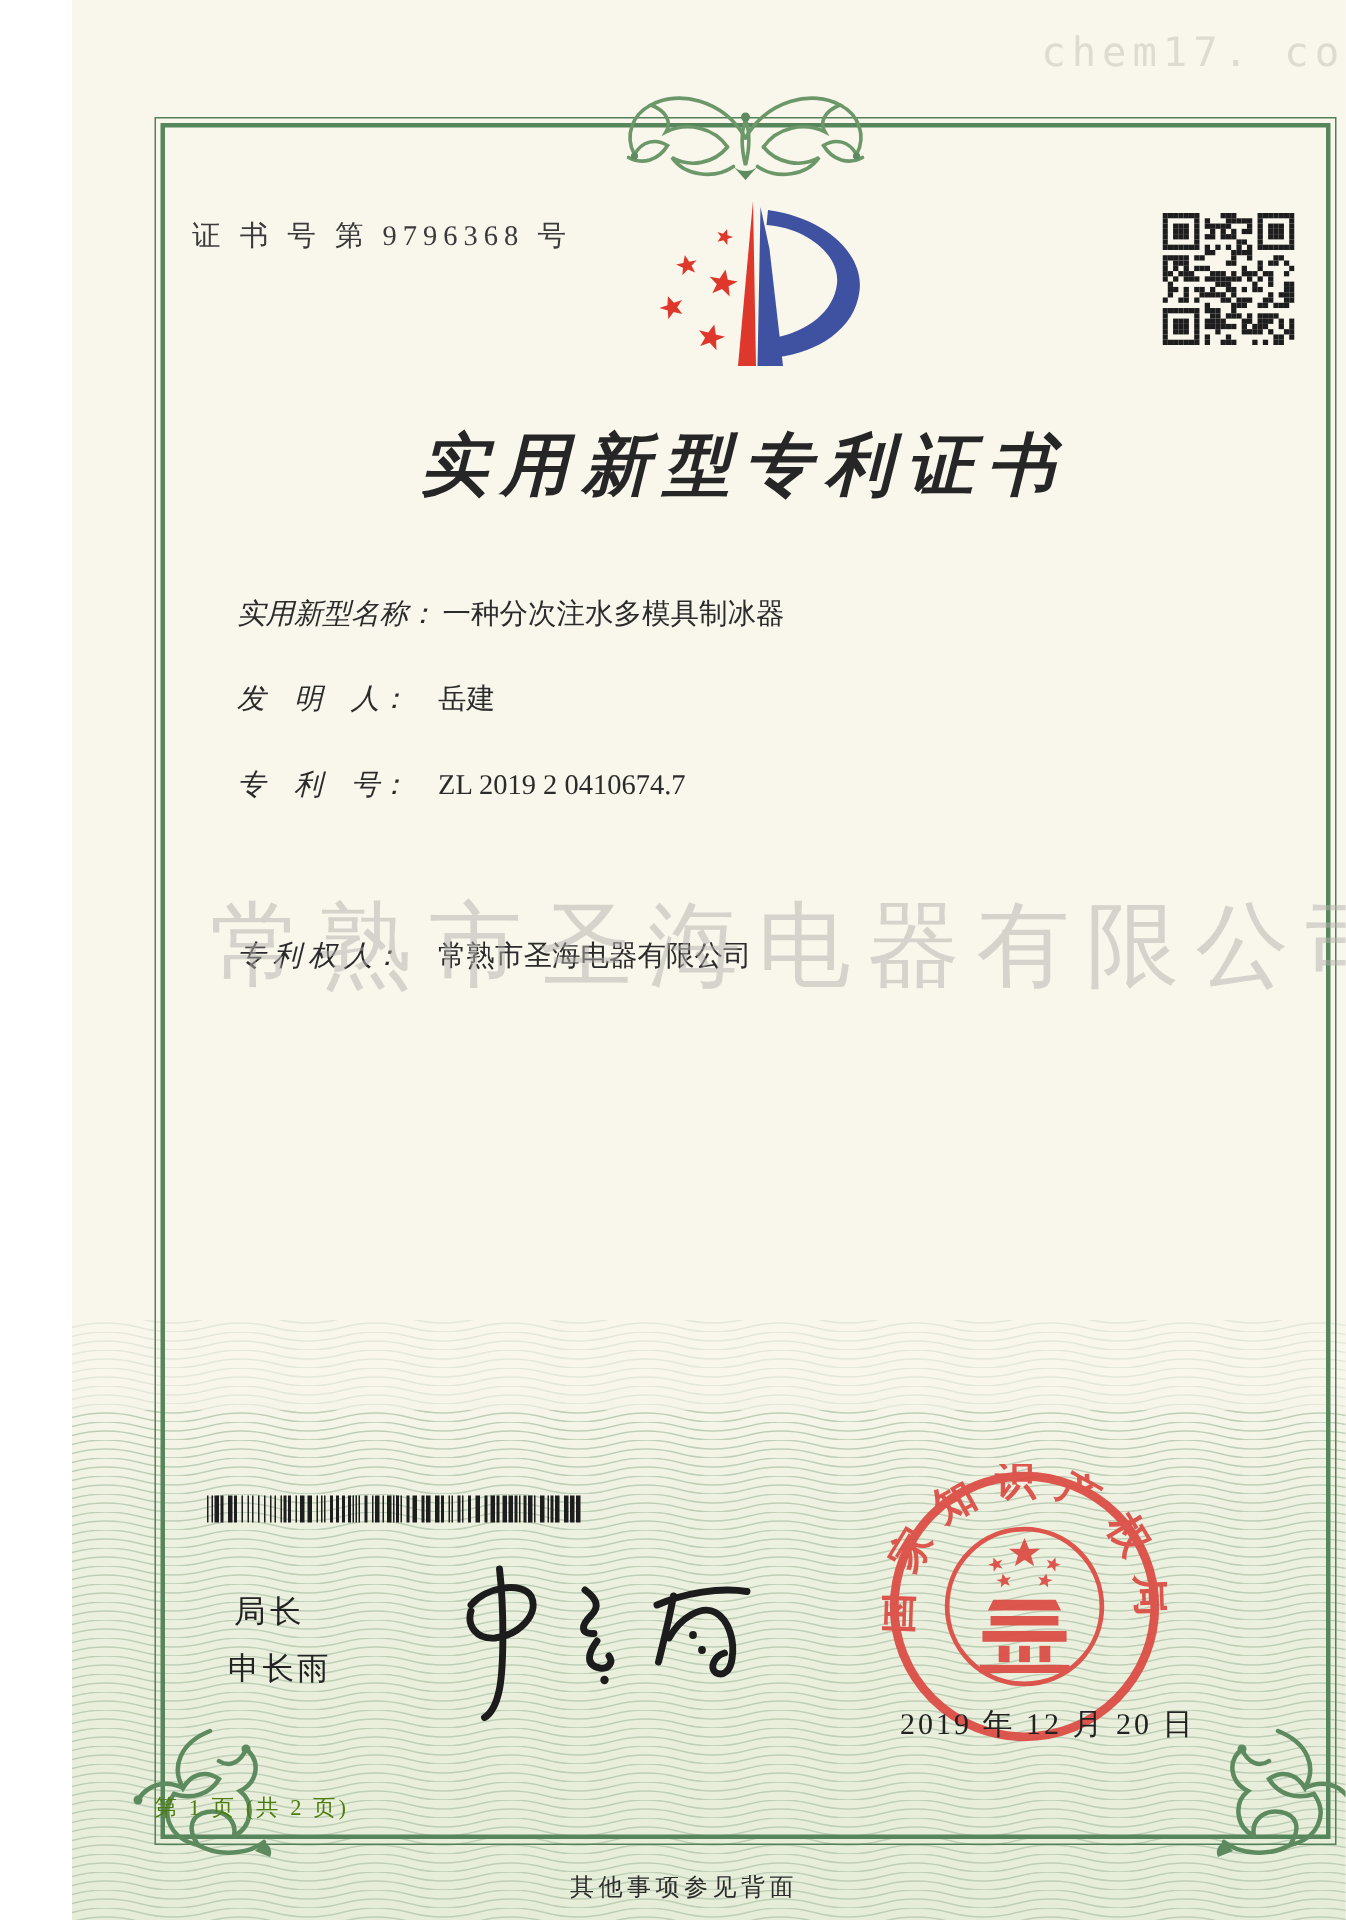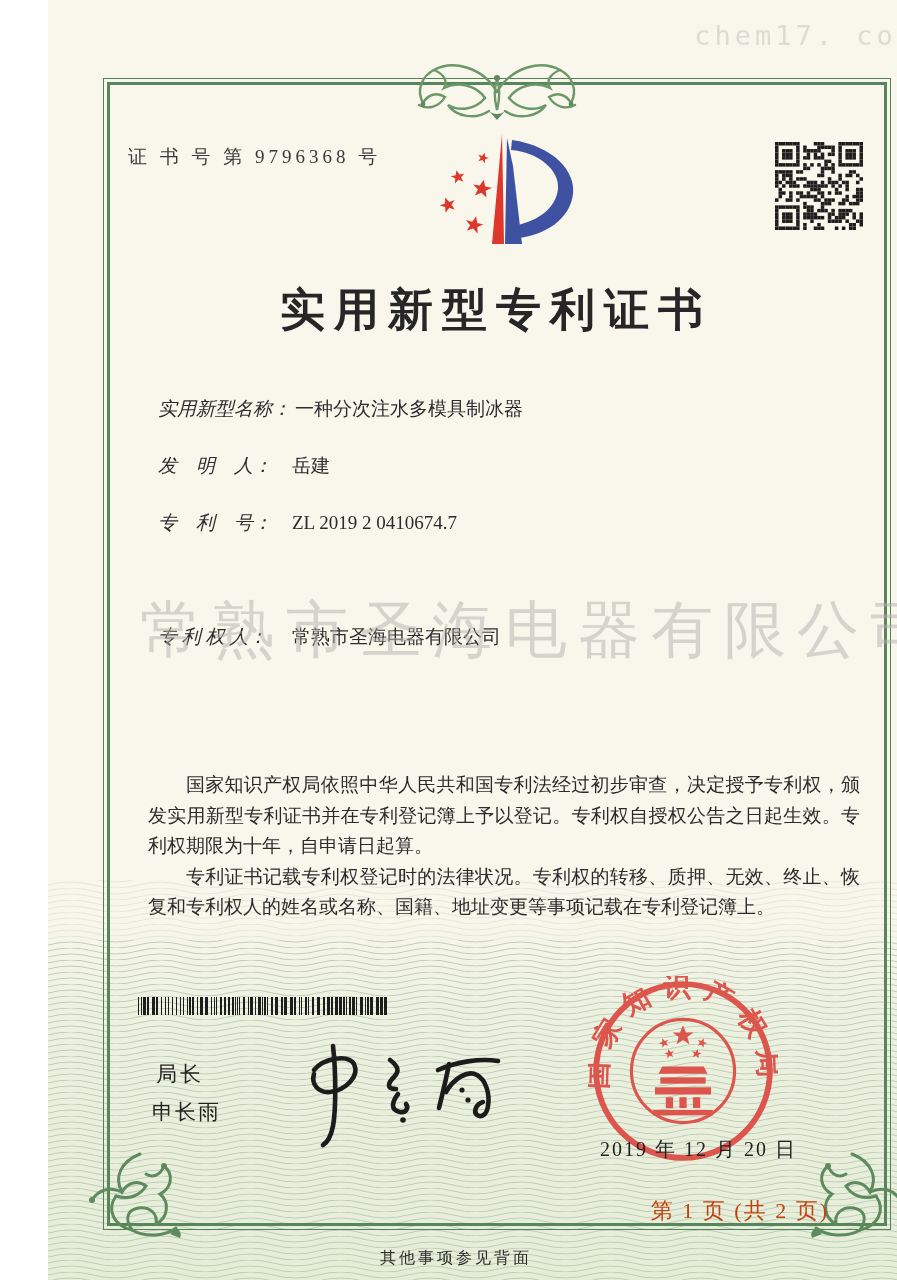--- a/index.html
+++ b/index.html
@@ -6,35 +6,35 @@
   body{width:897px;height:1280px;font-family:"Liberation Serif","DejaVu Serif",serif;}
   .page{position:relative;width:897px;height:1280px;background:#f9f6ec;overflow:hidden;margin-left:48px;}
   .bg-svg{position:absolute;inset:0;z-index:0;}
   .frame{position:absolute;left:55px;top:78px;width:786px;height:1150px;border:1px solid #528058;z-index:1;}
   .frame-inner{position:absolute;inset:3px;border:3px solid #57855c;}
   .abs{position:absolute;}
   .cert-no{left:80px;top:144px;font-size:19px;letter-spacing:4px;color:#3a3a3a;z-index:3;}
   .site-wm{right:28px;top:20px;font-size:27px;letter-spacing:4px;color:#dedbd2;z-index:6;font-family:"DejaVu Sans Mono",monospace;}
   .logo{left:338px;top:126px;width:210px;height:145px;z-index:3;}
   .qr{left:727px;top:142px;width:88px;height:88px;z-index:3;}
-  .title{left:55px;top:280px;width:786px;text-align:center;font-size:45px;font-weight:700;letter-spacing:9px;color:#262626;z-index:3;}
+  .title{left:55px;top:280px;width:786px;text-align:center;font-size:45px;font-weight:700;letter-spacing:9px;color:#262626;z-index:3;font-style:italic;}
   .row{left:110px;font-size:19px;color:#2b2b2b;white-space:nowrap;z-index:3;}
   .row .lab{display:inline-block;min-width:130px;font-style:italic;}
   .row .val{margin-left:4px;}
   .grant2{margin-left:52px;}
   .body-text{left:100px;top:770px;width:712px;font-size:19px;line-height:30.5px;color:#2b2b2b;text-align:justify;z-index:3;}
   .body-text p{margin:0;text-indent:2em;}
   .barcode{left:90px;top:997px;width:258px;height:18px;z-index:3;font-size:0;}
   .barcode span{display:inline-block;height:100%;background:#1d1d1d;vertical-align:top;}
   .sig-title{left:108px;top:1060px;font-size:21px;color:#222;z-index:3;letter-spacing:3px;}
   .sig-name{left:104px;top:1098px;font-size:21px;color:#222;z-index:3;letter-spacing:2px;}
   .sig-svg{left:238px;top:1014px;width:270px;height:145px;z-index:3;}
   .seal{left:540px;top:976px;width:190px;height:190px;z-index:4;opacity:.92;}
   .seal-date{left:552px;top:1136px;font-size:20px;letter-spacing:2px;color:#222;z-index:5;}
-  .page-no{left:55px;top:1196px;width:726px;text-align:right;font-size:22px;color:#c2410c;z-index:3;letter-spacing:2px;}
+  .page-no{left:55px;top:1196px;width:726px;text-align:left;font-size:15px;color:#4d7c0f;z-index:3;letter-spacing:2px;}
   .back-note{left:55px;top:1248px;width:706px;text-align:center;font-size:16px;color:#2b2b2b;z-index:3;letter-spacing:3px;}
   .company-wm{left:92px;top:588px;width:790px;font-size:62px;letter-spacing:11px;color:#b3b1ac;opacity:.5;white-space:nowrap;z-index:7;pointer-events:none;font-family:"Liberation Sans",sans-serif;}
   .ornament-top{left:342px;top:54px;width:214px;height:74px;z-index:2;}
   .ornament-bl{left:24px;top:1146px;width:112px;height:104px;z-index:2;}
   .ornament-br{left:760px;top:1146px;width:112px;height:104px;z-index:2;}
 </style>
 </head>
 <body>
 
 <div class="page">
@@ -452,24 +452,20 @@
   <div class="abs row" style="top:453px">
     <span class="lab">发　明　人：</span><span class="val">岳建</span>
   </div>
   <div class="abs row" style="top:510px">
     <span class="lab">专　利　号：</span><span class="val">ZL 2019 2 0410674.7</span>
   </div>
   <div class="abs row" style="top:624px">
     <span class="lab">专 利 权 人：</span><span class="val">常熟市圣海电器有限公司</span>
   </div>
 
-  <div class="abs body-text">
-    <p>国家知识产权局依照中华人民共和国专利法经过初步审查，决定授予专利权，颁发实用新型专利证书并在专利登记簿上予以登记。专利权自授权公告之日起生效。专利权期限为十年，自申请日起算。</p>
-    <p>专利证书记载专利权登记时的法律状况。专利权的转移、质押、无效、终止、恢复和专利权人的姓名或名称、国籍、地址变更等事项记载在专利登记簿上。</p>
-  </div>
 
   <div class="abs company-wm">常熟市圣海电器有限公司</div>
 
   <div id="barcode" class="abs barcode"><span style="width:1px;margin-right:2px"></span><span style="width:1px;margin-right:1px"></span><span style="width:3px;margin-right:1px"></span><span style="width:2px;margin-right:3px"></span><span style="width:3px;margin-right:1px"></span><span style="width:2px;margin-right:3px"></span><span style="width:1px;margin-right:3px"></span><span style="width:1px;margin-right:2px"></span><span style="width:1px;margin-right:3px"></span><span style="width:1px;margin-right:3px"></span><span style="width:1px;margin-right:3px"></span><span style="width:1px;margin-right:2px"></span><span style="width:1px;margin-right:3px"></span><span style="width:1px;margin-right:1px"></span><span style="width:2px;margin-right:1px"></span><span style="width:2px;margin-right:3px"></span><span style="width:1px;margin-right:2px"></span><span style="width:3px;margin-right:2px"></span><span style="width:3px;margin-right:3px"></span><span style="width:1px;margin-right:2px"></span><span style="width:1px;margin-right:1px"></span><span style="width:1px;margin-right:3px"></span><span style="width:2px;margin-right:2px"></span><span style="width:2px;margin-right:2px"></span><span style="width:2px;margin-right:2px"></span><span style="width:2px;margin-right:1px"></span><span style="width:1px;margin-right:1px"></span><span style="width:1px;margin-right:1px"></span><span style="width:1px;margin-right:3px"></span><span style="width:2px;margin-right:3px"></span><span style="width:1px;margin-right:1px"></span><span style="width:3px;margin-right:2px"></span><span style="width:1px;margin-right:2px"></span><span style="width:3px;margin-right:1px"></span><span style="width:1px;margin-right:1px"></span><span style="width:2px;margin-right:1px"></span><span style="width:1px;margin-right:3px"></span><span style="width:2px;margin-right:2px"></span><span style="width:3px;margin-right:3px"></span><span style="width:2px;margin-right:1px"></span><span style="width:3px;margin-right:3px"></span><span style="width:3px;margin-right:1px"></span><span style="width:2px;margin-right:3px"></span><span style="width:1px;margin-right:1px"></span><span style="width:1px;margin-right:3px"></span><span style="width:2px;margin-right:1px"></span><span style="width:1px;margin-right:3px"></span><span style="width:2px;margin-right:3px"></span><span style="width:3px;margin-right:3px"></span><span style="width:2px;margin-right:2px"></span><span style="width:3px;margin-right:1px"></span><span style="width:2px;margin-right:2px"></span><span style="width:3px;margin-right:1px"></span><span style="width:3px;margin-right:1px"></span><span style="width:2px;margin-right:1px"></span><span style="width:1px;margin-right:2px"></span><span style="width:2px;margin-right:1px"></span><span style="width:3px;margin-right:1px"></span><span style="width:1px;margin-right:3px"></span><span style="width:3px;margin-right:2px"></span><span style="width:1px;margin-right:1px"></span><span style="width:2px;margin-right:1px"></span><span style="width:3px;margin-right:3px"></span><span style="width:3px;margin-right:1px"></span><span style="width:3px;margin-right:1px"></span><span style="width:3px;margin-right:3px"></span></div>
 
   <div class="abs sig-title">局长</div>
   <div class="abs sig-name">申长雨</div>
   <svg class="abs sig-svg" viewBox="0 0 270 145">
     <g fill="none" stroke="#1c1c1c" stroke-width="4.6" stroke-linecap="round">
       <path d="M28,56 C38,44 62,40 68,50 C74,62 60,76 44,78 C32,79 25,70 28,60"></path>

